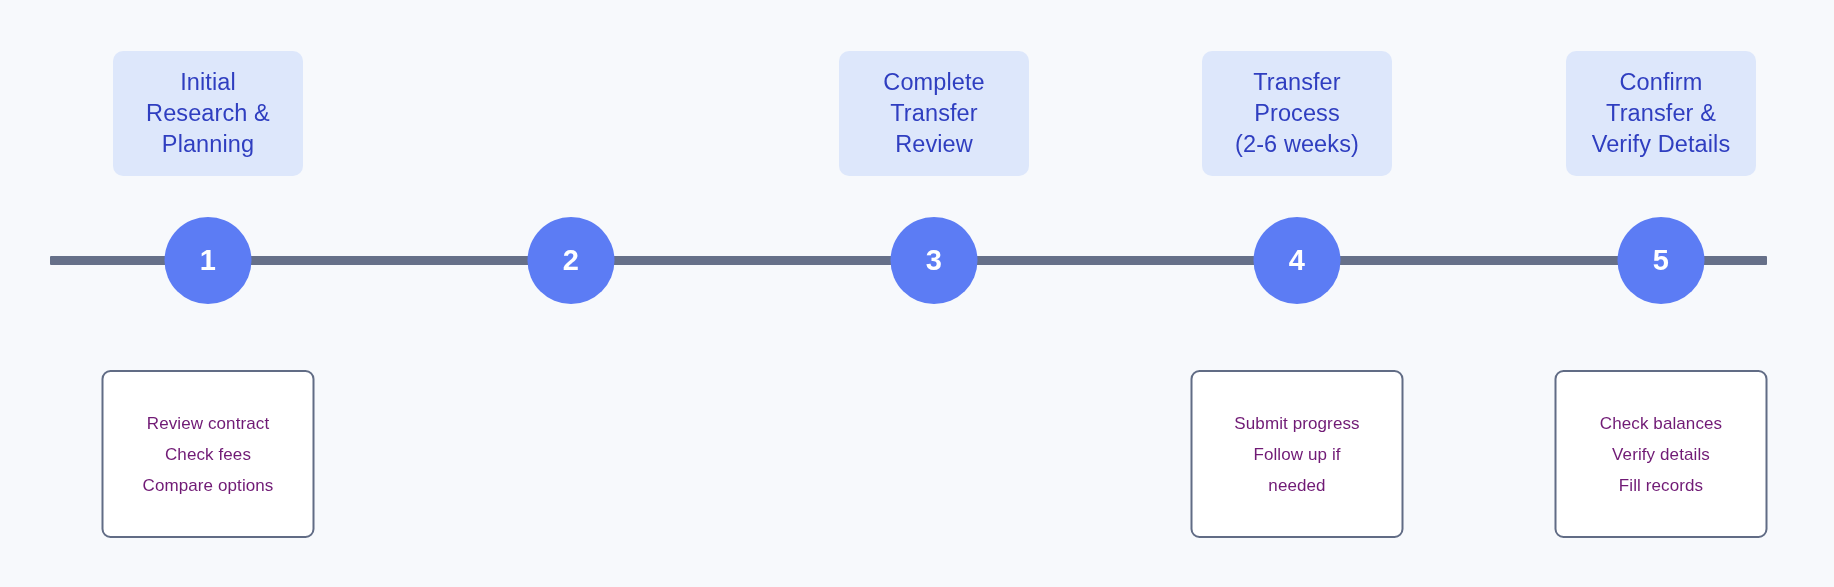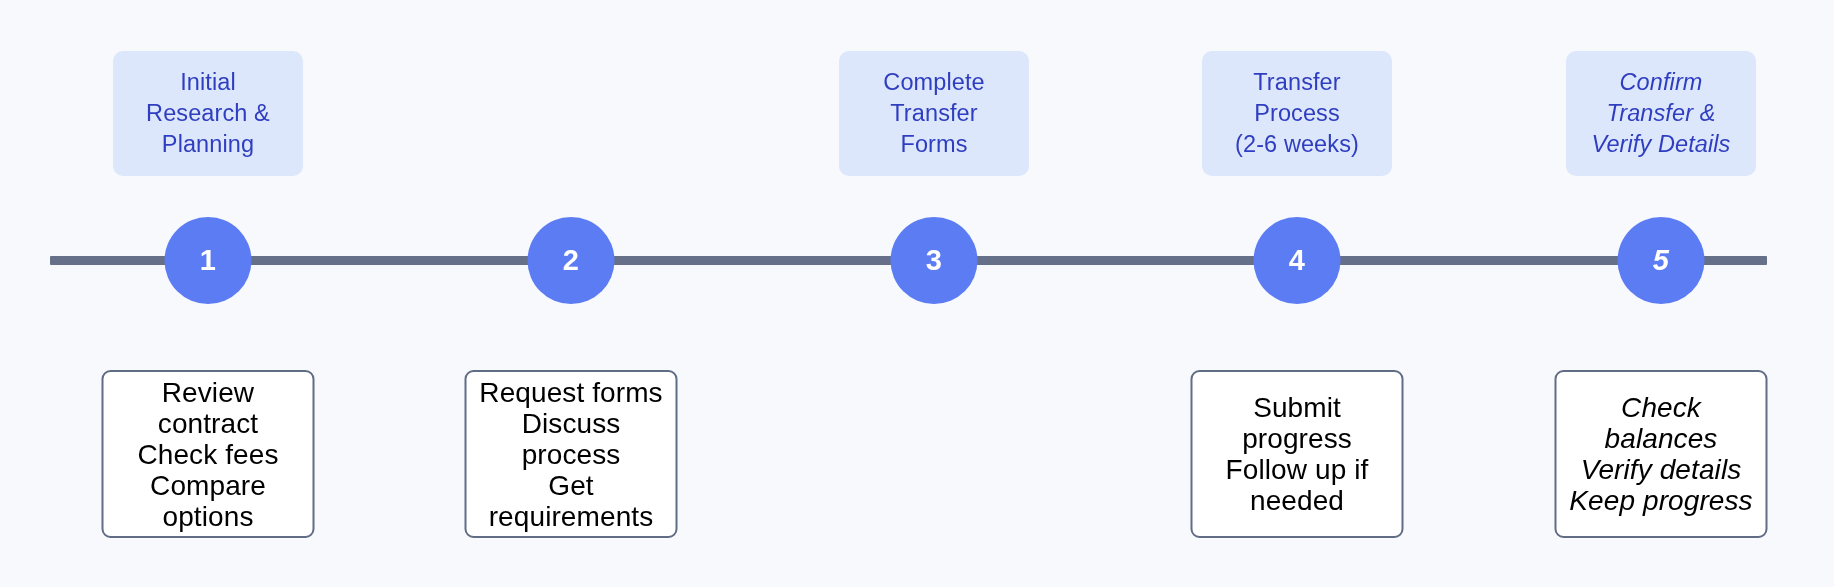--- a/index.html
+++ b/index.html
@@ -100,22 +100,22 @@
     background: #ffffff;
     border: 2px solid #616c85;
     border-radius: 9px;
     display: flex;
     align-items: center;
     justify-content: center;
     box-sizing: border-box;
     padding: 4px 6px;
   }
   .detail-box-label {
-    color: #000000;
-    font-size: 28px;
+    color: #701a75;
+    font-size: 17px;
     line-height: 31px;
     text-align: center;
     white-space: pre-line;
     letter-spacing: 0.1px;
   }
 </style>
 </head>
 <body>
 
 <div id="timeline-diagram">
@@ -135,32 +135,27 @@
       <div class="detail-box-label">Review contract
 Check fees
 Compare options</div>
     </div>
   </div>
 
   <div class="step-column" style="left:461px;">
     <div class="step-marker">
       <span class="step-marker-number">2</span>
     </div>
-    <div class="detail-box">
-      <div class="detail-box-label">Request forms
-Discuss process
-Get requirements</div>
-    </div>
   </div>
 
   <div class="step-column" style="left:824px;">
     <div class="phase-card">
       <div class="phase-card-label">Complete
 Transfer
-Forms</div>
+Review</div>
     </div>
     <div class="step-marker">
       <span class="step-marker-number">3</span>
     </div>
   </div>
 
   <div class="step-column" style="left:1187px;">
     <div class="phase-card">
       <div class="phase-card-label">Transfer
 Process
@@ -169,29 +164,29 @@
     <div class="step-marker">
       <span class="step-marker-number">4</span>
     </div>
     <div class="detail-box">
       <div class="detail-box-label">Submit progress
 Follow up if
 needed</div>
     </div>
   </div>
 
-  <div class="step-column" style="left:1551px;font-style:italic;">
+  <div class="step-column" style="left:1551px;">
     <div class="phase-card">
       <div class="phase-card-label">Confirm
 Transfer &amp;
 Verify Details</div>
     </div>
     <div class="step-marker">
       <span class="step-marker-number">5</span>
     </div>
     <div class="detail-box">
       <div class="detail-box-label">Check balances
 Verify details
-Keep progress</div>
+Fill records</div>
     </div>
   </div>
 
 </div>
 
 </body></html>

